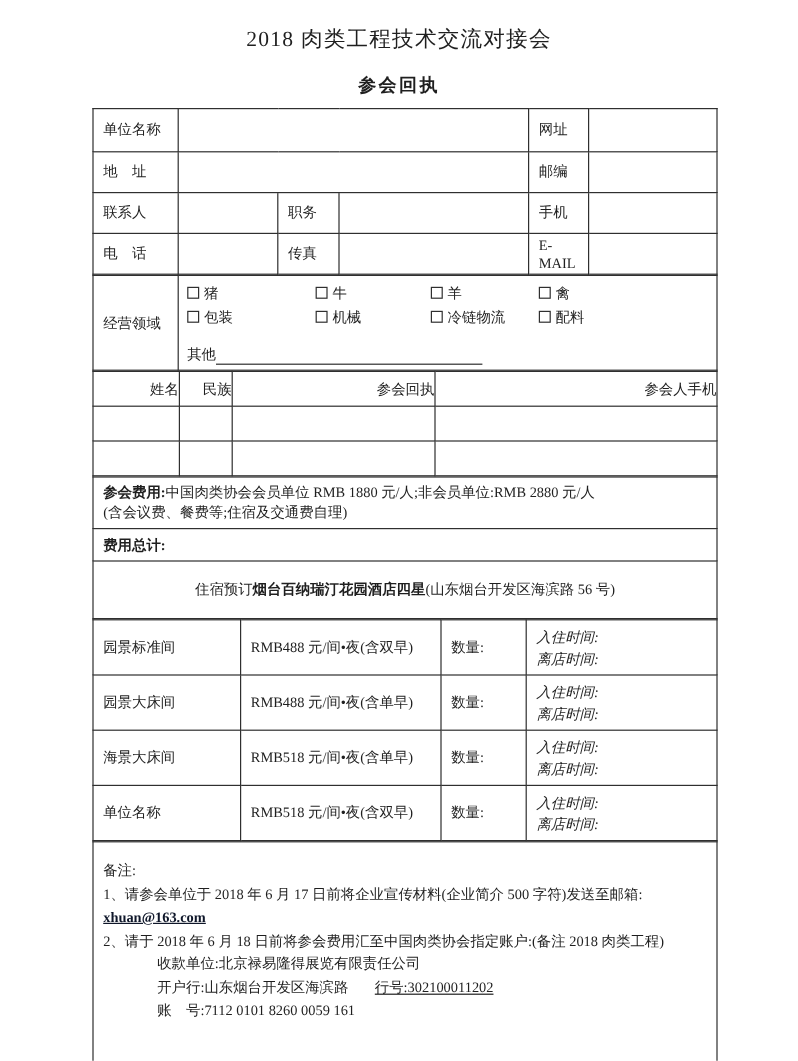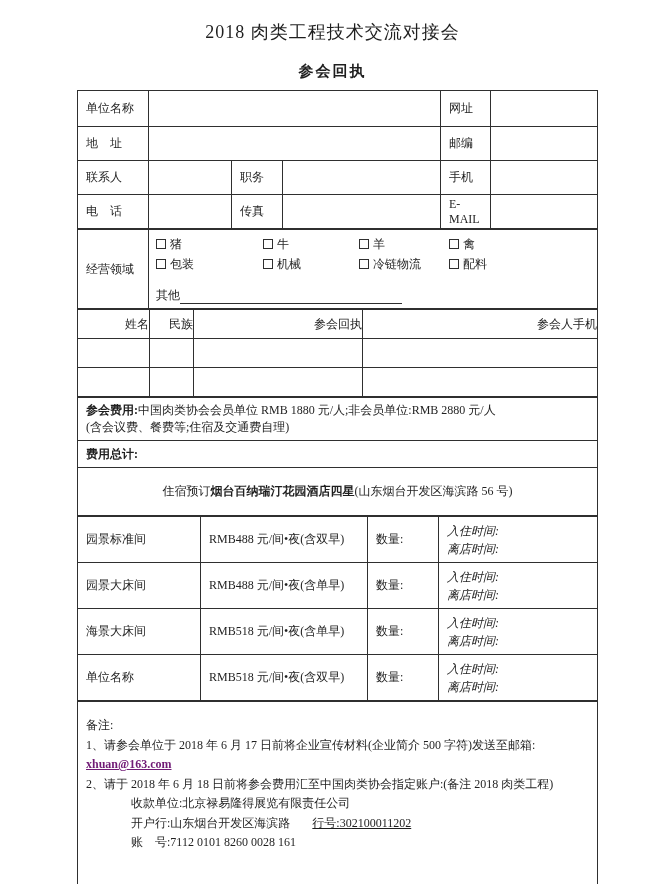--- a/index.html
+++ b/index.html
@@ -25,21 +25,21 @@
   .uline { display:inline-block; width:222px; border-bottom:1px solid #2f2f2f; height:12px; vertical-align:bottom; }
   .tC th, .tC td { height:29px; text-align:right; padding:0; }
   .tD td { padding:4px 8px; }
   .tD tr.fee td { height:30px; }
   .tD tr.total td { height:27px;margin-top:40px; }
   .tD tr.hotelhead td { height:48px; text-align:center; padding:4px 0; }
   .tE td { height:46px; }
   .tE td.times { padding:3px 0 3px 8px; line-height:18px;font-style:italic; }
   .tF td { height:206px; vertical-align:top; padding:14px 6px 8px 8px; line-height:19.5px; }
   .b { font-weight:700; }
-  .email-link { color:#701a75; font-weight:700; text-decoration:underline; }
+  .email-link { color:#0f172a; font-weight:700; text-decoration:underline; }
   .pay { padding-left:45px; }
   .gap-inline { margin-left:22px;text-decoration:underline; }
 </style>
 </head>
 <body>
 
 <div class="page">
   <div class="title">2018 肉类工程技术交流对接会</div>
   <div class="subtitle">参会回执</div>
 
@@ -213,20 +213,20 @@
           <tr>
         <td>
           <div>备注:</div>
           <div>1、请参会单位于 2018 年 6 月 17 日前将企业宣传材料(企业简介 500 字符)发送至邮箱:</div>
           <div><span class="email-link">xhuan@163.com</span></div>
           <div>2、请于 2018 年 6 月 18 日前将参会费用汇至中国肉类协会指定账户:(备注 2018 肉类工程)</div>
           <div class="pay">收款单位:北京禄易隆得展览有限责任公司</div>
           <div class="pay">
             <span>开户行:山东烟台开发区海滨路</span><span class="gap-inline">行号:302100011202</span>
           </div>
-          <div class="pay">账　号:7112 0101 8260 0028 161</div>
+          <div class="pay">账　号:7112 0101 8260 0059 161</div>
         </td>
       </tr>
     </tbody>
       </table>
 
   </div>
 </div>
 
 </body></html>

